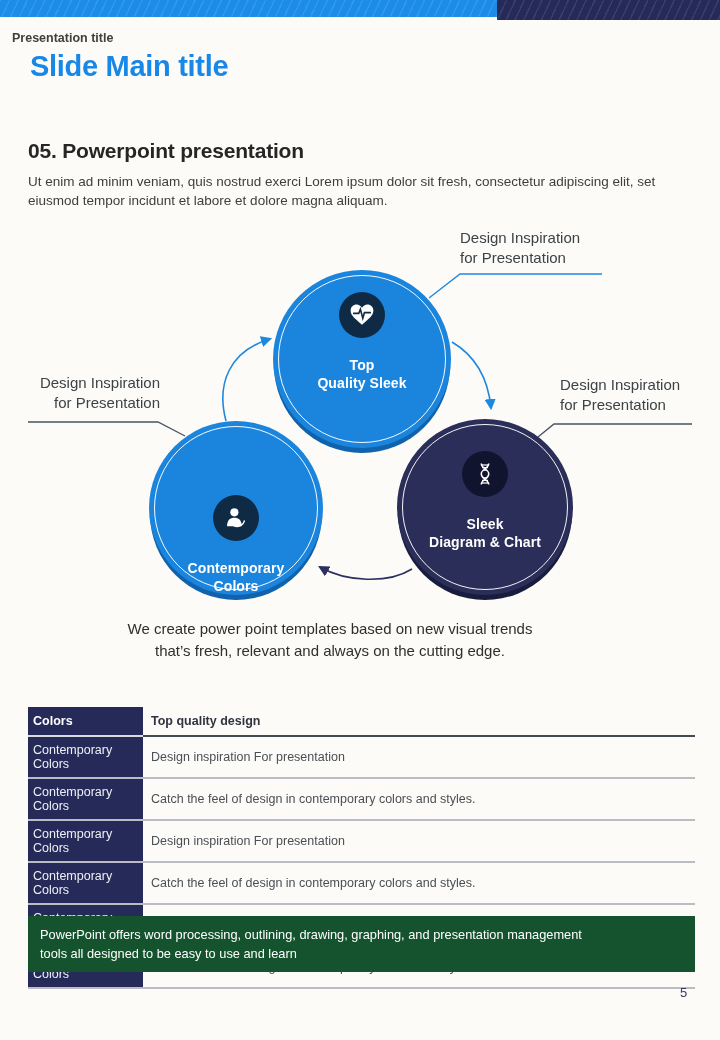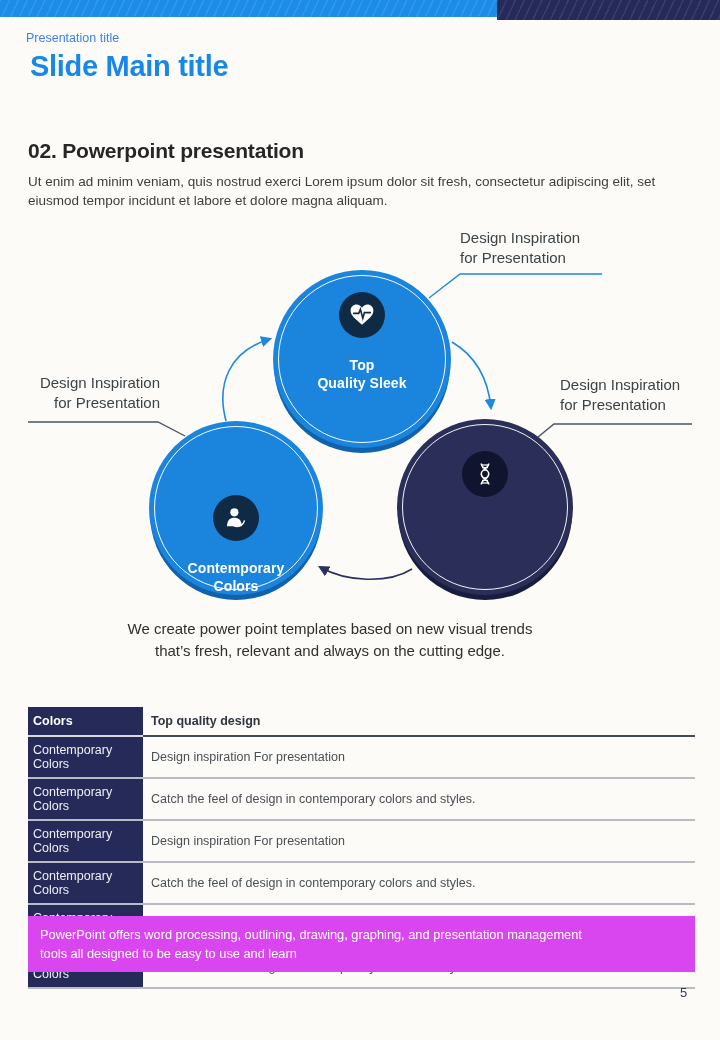--- a/index.html
+++ b/index.html
@@ -17,21 +17,21 @@
   .topbar-blue{
     width:497px;height:17px;background:#1b8ce8;
     background-image:repeating-linear-gradient(115deg,rgba(255,255,255,.10) 0 1.5px,transparent 1.5px 8px);
   }
   .topbar-navy{
     flex:1;height:20px;background:#252a58;
     background-image:repeating-linear-gradient(115deg,rgba(255,255,255,.09) 0 1.5px,transparent 1.5px 8px);
   }
 
   
-  .eyebrow{position:absolute;top:31px;left:26px;font-size:12.5px;color:#3b82f6;}
+  .eyebrow{position:absolute;top:31px;left:12px;font-size:12.5px;color:#404040;font-weight:bold;}
   .main-title{position:absolute;top:47px;left:27px;margin:3px;font-size:29px;font-weight:700;color:#1787e8;letter-spacing:-.3px;}
 
   .section-heading{position:absolute;top:139px;left:28px;margin:0;font-size:21px;font-weight:700;color:#262626;letter-spacing:-.2px;}
   .body-text{position:absolute;top:172px;left:28px;width:670px;margin:0;font-size:13.5px;line-height:1.42;color:#3e3e3e;}
 
   
   .diagram{position:absolute;top:225px;left:0;width:720px;height:392px;}
   .overlay{position:absolute;inset:0;width:720px;height:392px;}
 
   .callout{position:absolute;font-size:15px;line-height:1.35;color:#3c4347;}
@@ -58,39 +58,39 @@
   
   .info-table{position:absolute;top:707px;left:28px;width:667px;border-collapse:collapse;table-layout:fixed;}
   .info-table td{font-size:12.5px;padding:6px 8px 6px 8px;border-bottom:2px solid #b9bdc3;vertical-align:middle;height:16px;}
   .info-table col.col1{width:115px;}
   .navy-cell{background:#252a58;color:#eef0f5;padding-left:5px !important;}
   .th1{font-weight:700;color:#ffffff;border-bottom:2px solid #d8dade !important;}
   .th2{font-weight:700;color:#2e3440;border-bottom:2px solid #444a52 !important;}
   .desc{color:#4a4f55;}
 
   
-  .banner{position:absolute;top:916px;left:28px;width:667px;box-sizing:border-box;background:#d946ef;color:#ffffff;
+  .banner{position:absolute;top:916px;left:28px;width:667px;box-sizing:border-box;background:#14532d;color:#ffffff;
     font-size:12.8px;line-height:1.5;padding:9px 12px;}
 
   .page-number{position:absolute;top:985px;left:680px;font-size:13px;color:#343a5e;}
 </style>
 </head>
 <body>
 
 <div class="page">
 
   <div class="topbar">
     <div class="topbar-blue"></div>
     <div class="topbar-navy"></div>
   </div>
 
   <div class="eyebrow">Presentation title</div>
   <h1 class="main-title">Slide Main title</h1>
 
-  <h2 class="section-heading">02. Powerpoint presentation</h2>
+  <h2 class="section-heading">05. Powerpoint presentation</h2>
   <p class="body-text pre">Ut enim ad minim veniam, quis nostrud exerci  Lorem ipsum dolor sit fresh, consectetur adipiscing elit, set
 eiusmod tempor incidunt et labore et dolore magna aliquam.</p>
 
   <div class="diagram">
 
     <svg class="overlay" viewBox="0 0 720 392" xmlns="http://www.w3.org/2000/svg">
       <defs>
         <marker id="ab" viewBox="0 0 10 10" refX="8" refY="5" markerWidth="7" markerHeight="7" orient="auto">
           <path d="M0,0 L10,5 L0,10 z" fill="#1e88e0"></path>
         </marker>
@@ -147,20 +147,22 @@
           <path d="M11 2 C11 9 21 9 21 16 C21 23 11 23 11 30" stroke="#ffffff" stroke-width="2" fill="none"></path>
           <path d="M21 2 C21 9 11 9 11 16 C11 23 21 23 21 30" stroke="#ffffff" stroke-width="2" fill="none"></path>
           <line x1="11" y1="4" x2="21" y2="4" stroke="#ffffff" stroke-width="1.6"></line>
           <line x1="12" y1="7.5" x2="20" y2="7.5" stroke="#ffffff" stroke-width="1.6"></line>
           <line x1="14" y1="11" x2="18" y2="11" stroke="#ffffff" stroke-width="1.4"></line>
           <line x1="14" y1="21" x2="18" y2="21" stroke="#ffffff" stroke-width="1.4"></line>
           <line x1="12" y1="24.5" x2="20" y2="24.5" stroke="#ffffff" stroke-width="1.6"></line>
           <line x1="11" y1="28" x2="21" y2="28" stroke="#ffffff" stroke-width="1.6"></line>
         </svg>
       </span>
+      <div class="c-label pre">Sleek
+Diagram &amp; Chart</div>
     </div>
 
   </div>
 
   <div class="caption pre">We create power point templates based on new visual trends
 that’s fresh, relevant and always on the cutting edge.</div>
 
   <table class="info-table">
     <colgroup>
         <col class="col1">

